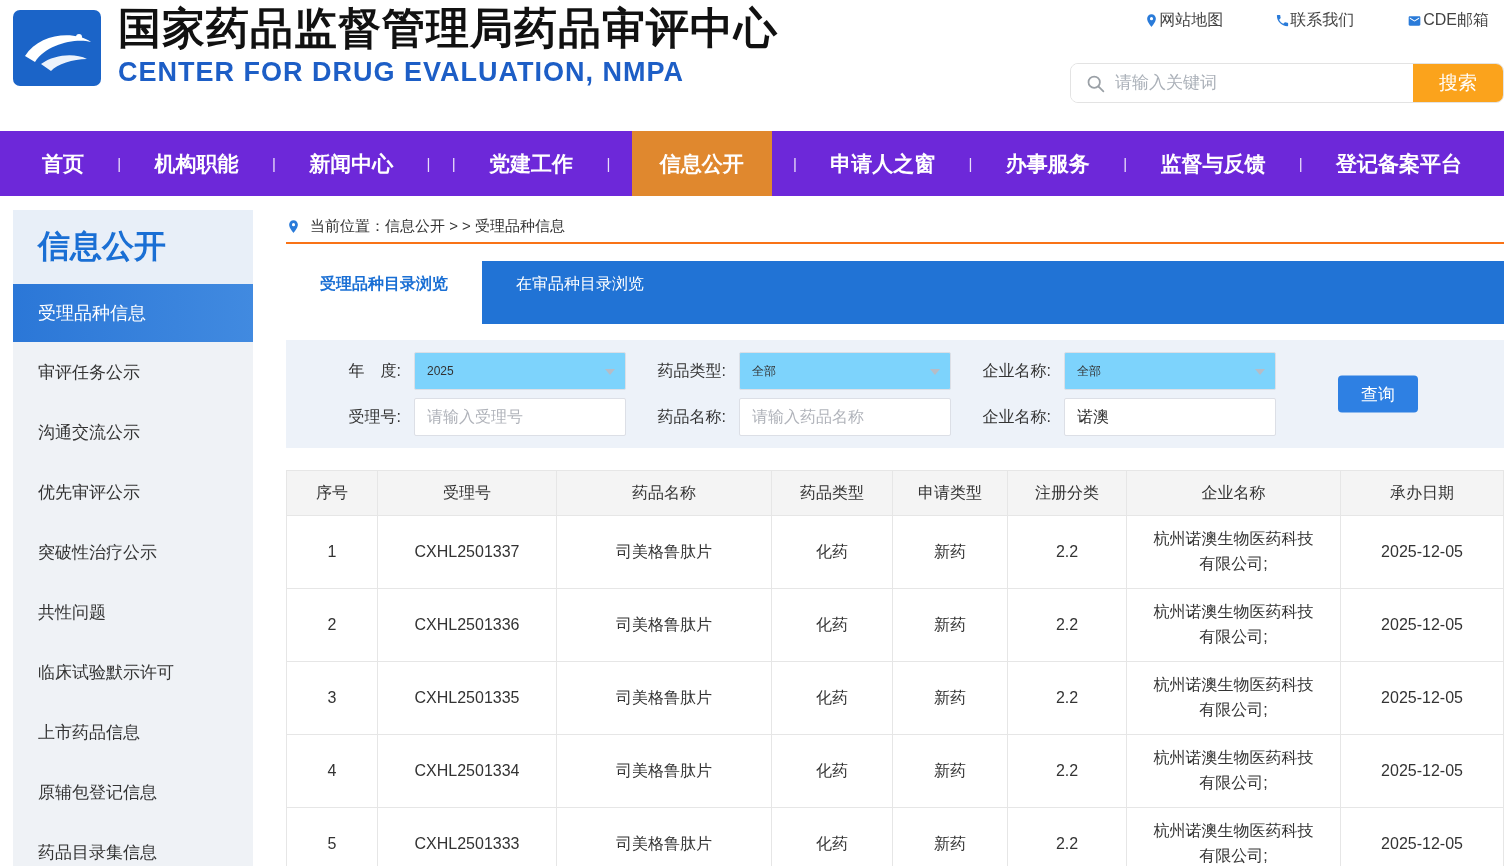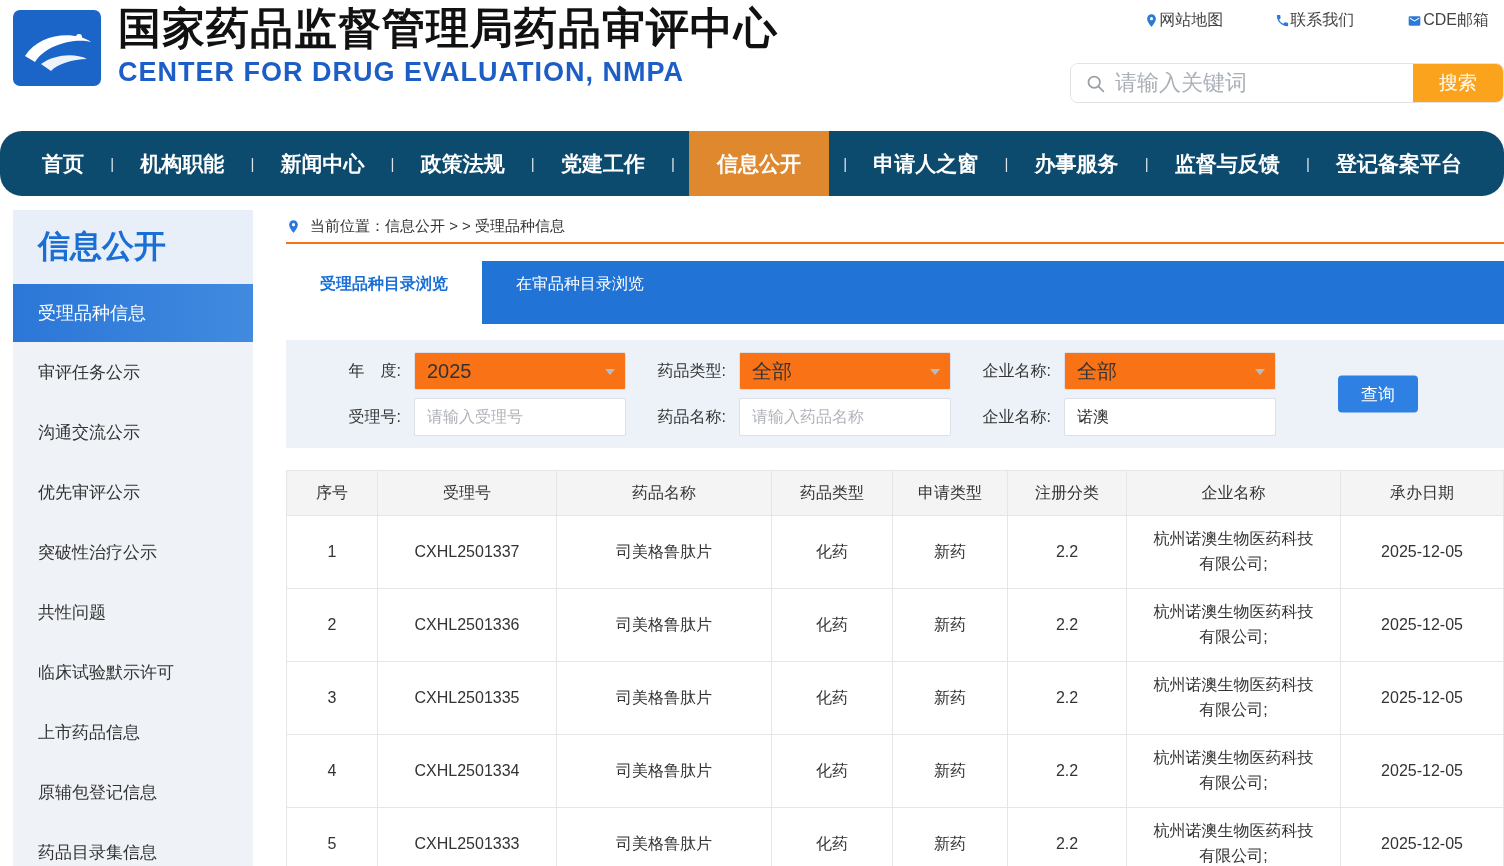--- a/index.html
+++ b/index.html
@@ -12,26 +12,26 @@
   .header { position:relative; height:131px; background:#fff; }
   .logo { position:absolute; left:13px; top:10px; width:88px; height:76px; }
   .title-block { position:absolute; left:118px; top:4px; }
   .site-title { font-size:43px; font-weight:700; color:#111; letter-spacing:1px; line-height:1.15; white-space:nowrap; }
   .site-subtitle { font-size:27px; font-weight:700; color:#1d5ec6; letter-spacing:1px; margin-top:4px; white-space:nowrap; }
   .quick-links { position:absolute; top:10px; right:15px; display:flex; gap:52px; }
   .qlink { display:flex; align-items:center; font-size:16px; color:#444; cursor:pointer; }
   .qicon { color:#2a7bd9; display:flex; align-items:center; }
   .search-wrap { position:absolute; top:63px; right:0; width:434px; height:40px; display:flex; border:1px solid #e3e3e3; border-radius:8px; overflow:hidden; background:#fff; }
   .search-icon { position:absolute; left:14px; top:9px; display:flex; }
-  .search-input { flex:1; border:none; padding:0 10px 0 44px; font-size:22px; color:#737373; }
+  .search-input { flex:1; border:none; padding:0 10px 0 44px; font-size:17px; color:#737373; }
   .search-input::placeholder { color:#aab0b8; }
-  .search-btn { width:114px; background:#fba31c; color:#fff; font-size:19px; border:none; cursor:pointer; }
-
-  
-  .nav { height:65px; background:#0c4a6e; display:flex; align-items:center; justify-content:space-between; padding:0 30px;border-radius:22px; }
+  .search-btn { width:90px; background:#fba31c; color:#fff; font-size:19px; border:none; cursor:pointer; }
+
+  
+  .nav { height:65px; background:#6d28d9; display:flex; align-items:center; justify-content:space-between; padding:0 30px; }
   .nav-item { color:#fff; font-size:21px; font-weight:700; line-height:65px; padding:0 12px; white-space:nowrap; cursor:pointer; }
   .nav-item.active { background:#e0882e; padding:0 28px; }
   .nav-sep { color:#fff; opacity:.85; font-size:15px; }
 
   
   .main { display:flex; align-items:flex-start; padding:14px 0 0 13px; height:670px; overflow:hidden; background:#fff; }
 
   
   .sidebar { width:240px; flex-shrink:0; background:#eff2f6; overflow:hidden; }
   .sidebar-title { height:74px; background:#e8eff8; display:flex; align-items:center; padding-left:25px; font-size:32px; font-weight:700; color:#1a6fd4; }
@@ -47,21 +47,21 @@
   .tab { padding:0 34px; line-height:45px; font-size:16px; color:#fff; cursor:pointer; white-space:nowrap; }
   .tab.active { background:#fff; color:#1a6fd4; font-weight:700; }
 
   
   .filters { margin-top:16px; background:#edf2f9; padding:12px 0; position:relative; }
   .filter-row { display:flex; align-items:center; height:38px; }
   .filter-row + .filter-row { margin-top:8px; }
   .f-group { display:flex; align-items:center; }
   .f-label { width:113px; text-align:right; padding-right:13px; font-size:16px; color:#333; flex-shrink:0; white-space:nowrap; }
   .f-group.first .f-label { width:128px; }
-  .f-select { position:relative; display:flex; align-items:center; width:212px; height:38px; background:#f97316; border:1px solid #dcdfe6; border-radius:2px; padding:0 28px 0 12px; font-size:20px; color:#333; cursor:pointer; }
+  .f-select { position:relative; display:flex; align-items:center; width:212px; height:38px; background:#7dd3fc; border:1px solid #dcdfe6; border-radius:2px; padding:0 28px 0 12px; font-size:12px; color:#333; cursor:pointer; }
   .arrow { position:absolute; right:10px; top:16px; width:0; height:0; border-left:5px solid transparent; border-right:5px solid transparent; border-top:6px solid #b6bcc6; }
   .f-input { width:212px; height:38px; border:1px solid #dcdfe6; border-radius:2px; padding:0 12px; font-size:16px; color:#333; background:#fff; }
   .f-input::placeholder { color:#b0b3ba; }
   .query-btn { position:absolute; right:86px; top:50%; transform:translateY(-50%); width:80px; height:37px; background:#2e80e3; color:#fff; border:none; border-radius:4px; font-size:17px; cursor:pointer; }
 
   
   .data-table { width:100%; border-collapse:collapse; table-layout:fixed; margin-top:22px; font-size:16px;padding-left:12px; }
   .data-table th { height:45px; background:#f4f4f4; border:1px solid #e6e6e6; font-weight:400; color:#333; text-align:center; }
   .data-table td { height:73px; border:1px solid #e6e6e6; text-align:center; color:#333; padding:0 20px; line-height:1.55; word-break:break-all; }
 </style>
@@ -119,21 +119,20 @@
   </div>
 </header>
 
 <nav class="nav" id="main-nav">
     <a class="nav-item">首页</a>
     <span class="nav-sep">|</span>
     <a class="nav-item">机构职能</a>
     <span class="nav-sep">|</span>
     <a class="nav-item">新闻中心</a>
     <span class="nav-sep">|</span>
-    <a class="nav-item">政策法规</a>
     <span class="nav-sep">|</span>
     <a class="nav-item">党建工作</a>
     <span class="nav-sep">|</span>
     <a class="nav-item active">信息公开</a>
     <span class="nav-sep">|</span>
     <a class="nav-item">申请人之窗</a>
     <span class="nav-sep">|</span>
     <a class="nav-item">办事服务</a>
     <span class="nav-sep">|</span>
     <a class="nav-item">监督与反馈</a>

